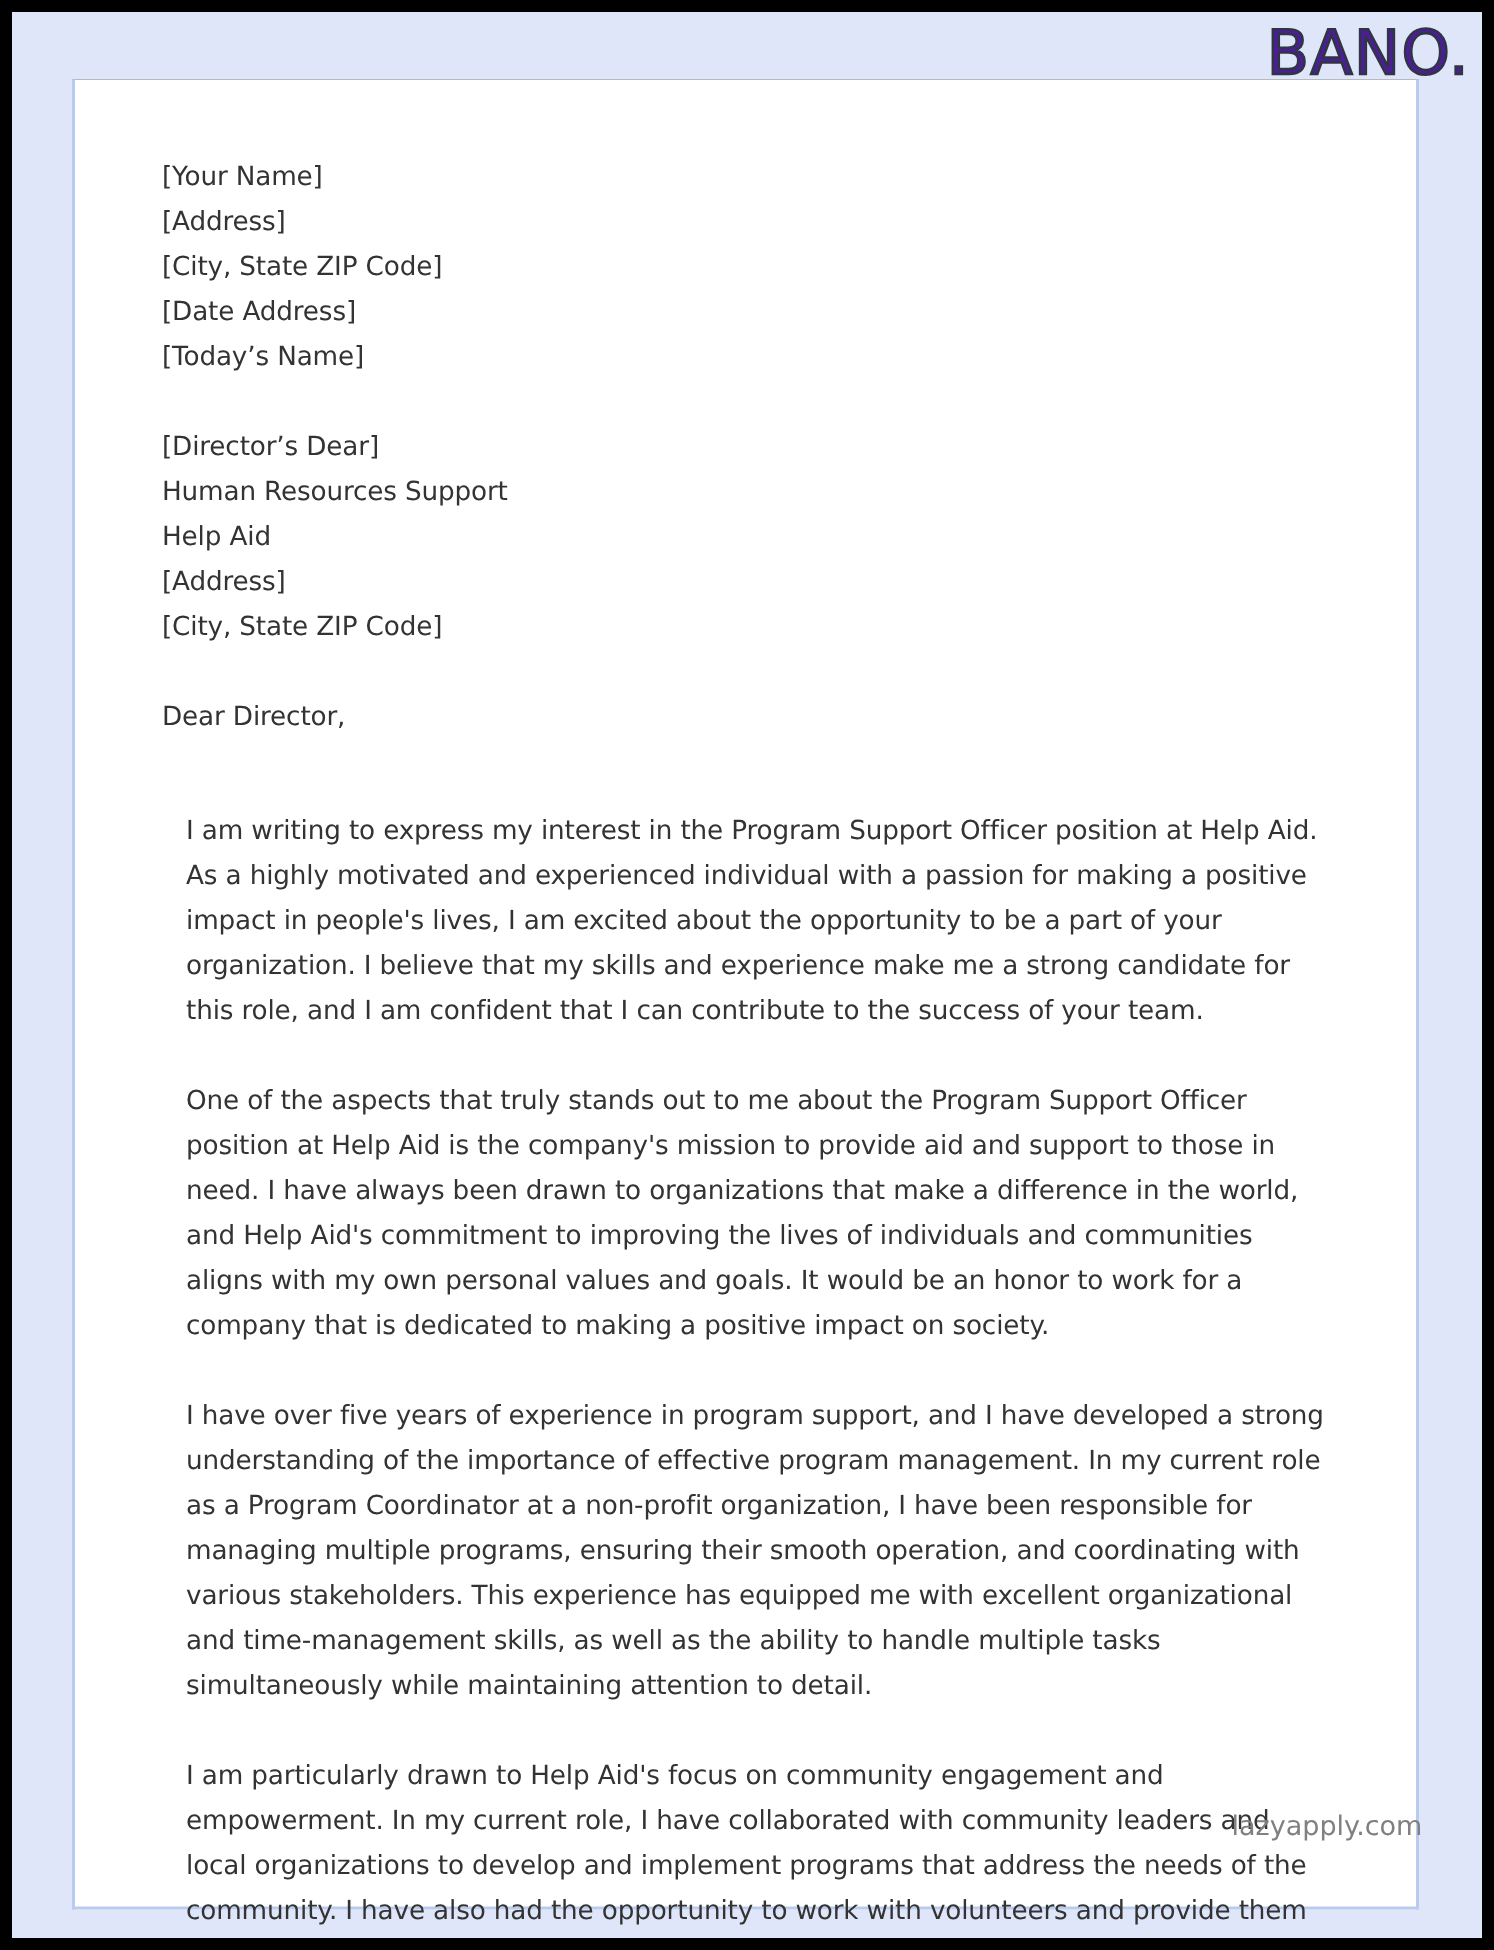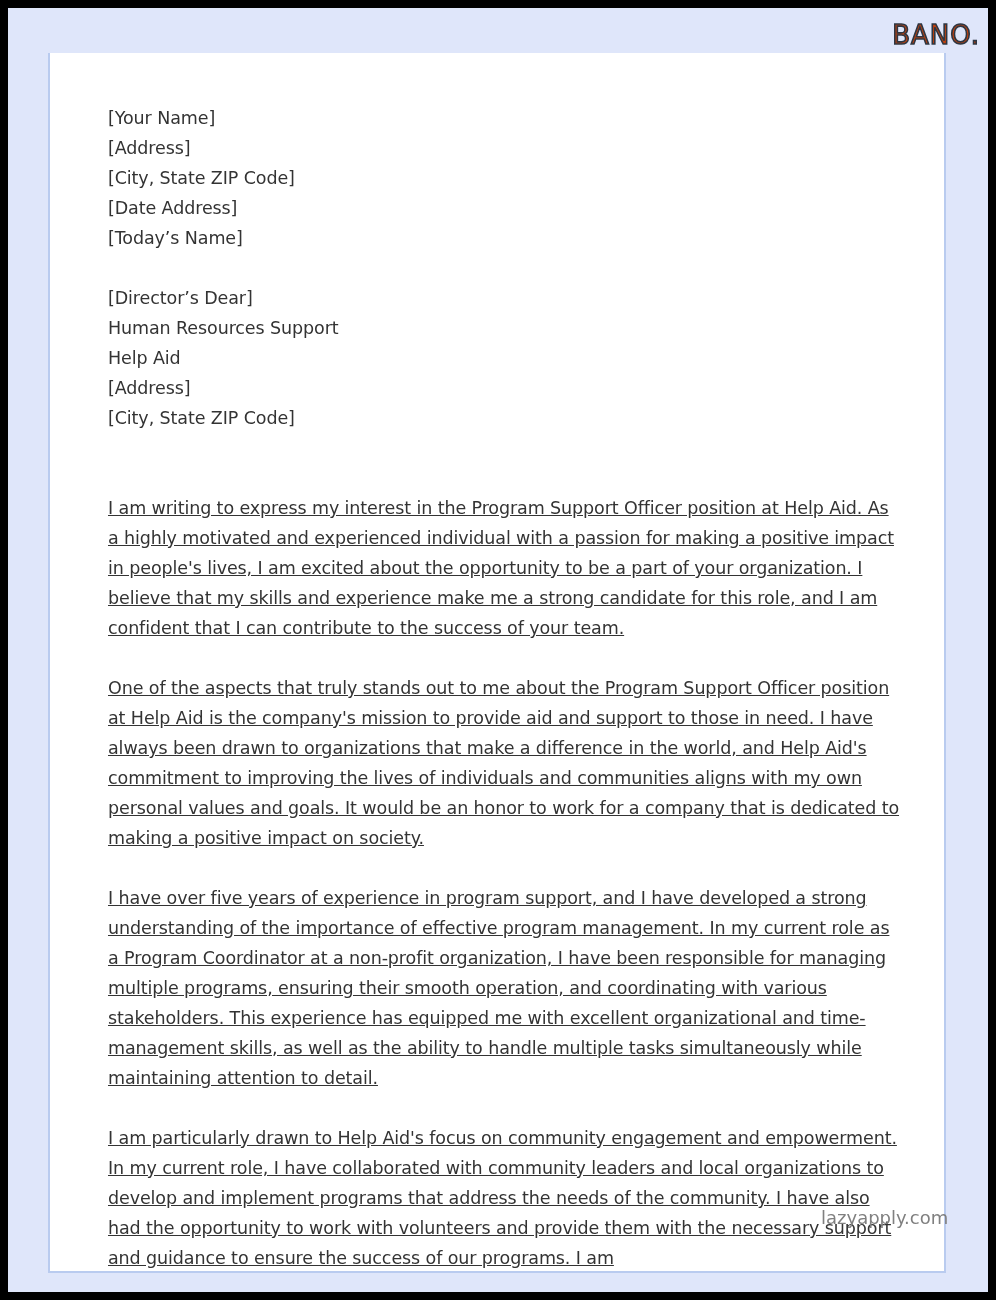--- a/index.html
+++ b/index.html
@@ -34,25 +34,25 @@
     background: #dfe6fa;
     overflow: hidden;
   }
 
   
   .brand {
     position: absolute;
     right: 8px;
     top: 6px;
     font-family: "DejaVu Sans", sans-serif;
-    font-size: 26px;
+    font-size: 41px;
     line-height: 42px;
     font-weight: 400;
     letter-spacing: 1px;
-    color: #c2410c;
+    color: #4c1d95;
     -webkit-text-stroke: 1.6px #2e3642;
     text-shadow: 0 1px 0 rgba(255,255,255,0.55);
     white-space: nowrap;
     user-select: none;
   }
 
   
   .doc-sheet {
     position: absolute;
     left: 40px;
@@ -89,23 +89,22 @@
     letter-spacing: -0.1px;
   }
   .addr-line {
     display: block;
     white-space: nowrap;
   }
   .block-gap {
     height: 30px;
   }
   .para {
-    margin: 0;
+    margin: 16px;
     text-align: left;
-    text-decoration: underline;
   }
   .para + .para {
     margin-top: 30px;
   }
   .salutation {
     margin: 0;
   }
 
   
   .watermark {
@@ -147,20 +146,21 @@
       <div>
         <span class="addr-line">[Director’s Dear]</span>
         <span class="addr-line">Human Resources Support</span>
         <span class="addr-line">Help Aid</span>
         <span class="addr-line">[Address]</span>
         <span class="addr-line">[City, State ZIP Code]</span>
       </div>
 
       <div class="block-gap"></div>
 
+      <p class="salutation">Dear Director,</p>
 
       <div class="block-gap"></div>
 
       <p class="para">I am writing to express my interest in the Program Support Officer position at Help Aid. As a highly motivated and experienced individual with a passion for making a positive impact in people's lives, I am excited about the opportunity to be a part of your organization. I believe that my skills and experience make me a strong candidate for this role, and I am confident that I can contribute to the success of your team.</p>
       <p class="para">One of the aspects that truly stands out to me about the Program Support Officer position at Help Aid is the company's mission to provide aid and support to those in need. I have always been drawn to organizations that make a difference in the world, and Help Aid's commitment to improving the lives of individuals and communities aligns with my own personal values and goals. It would be an honor to work for a company that is dedicated to making a positive impact on society.</p>
       <p class="para">I have over five years of experience in program support, and I have developed a strong understanding of the importance of effective program management. In my current role as a Program Coordinator at a non-profit organization, I have been responsible for managing multiple programs, ensuring their smooth operation, and coordinating with various stakeholders. This experience has equipped me with excellent organizational and time-management skills, as well as the ability to handle multiple tasks simultaneously while maintaining attention to detail.</p>
       <p class="para">I am particularly drawn to Help Aid's focus on community engagement and empowerment. In my current role, I have collaborated with community leaders and local organizations to develop and implement programs that address the needs of the community. I have also had the opportunity to work with volunteers and provide them with the necessary support and guidance to ensure the success of our programs. I am</p>
     </div>
 
     <div class="watermark">lazyapply.com</div>

